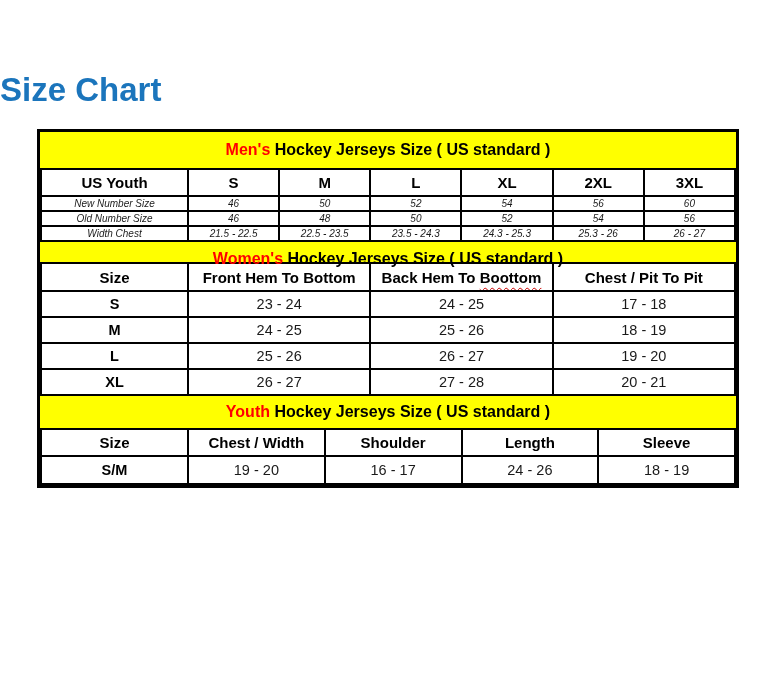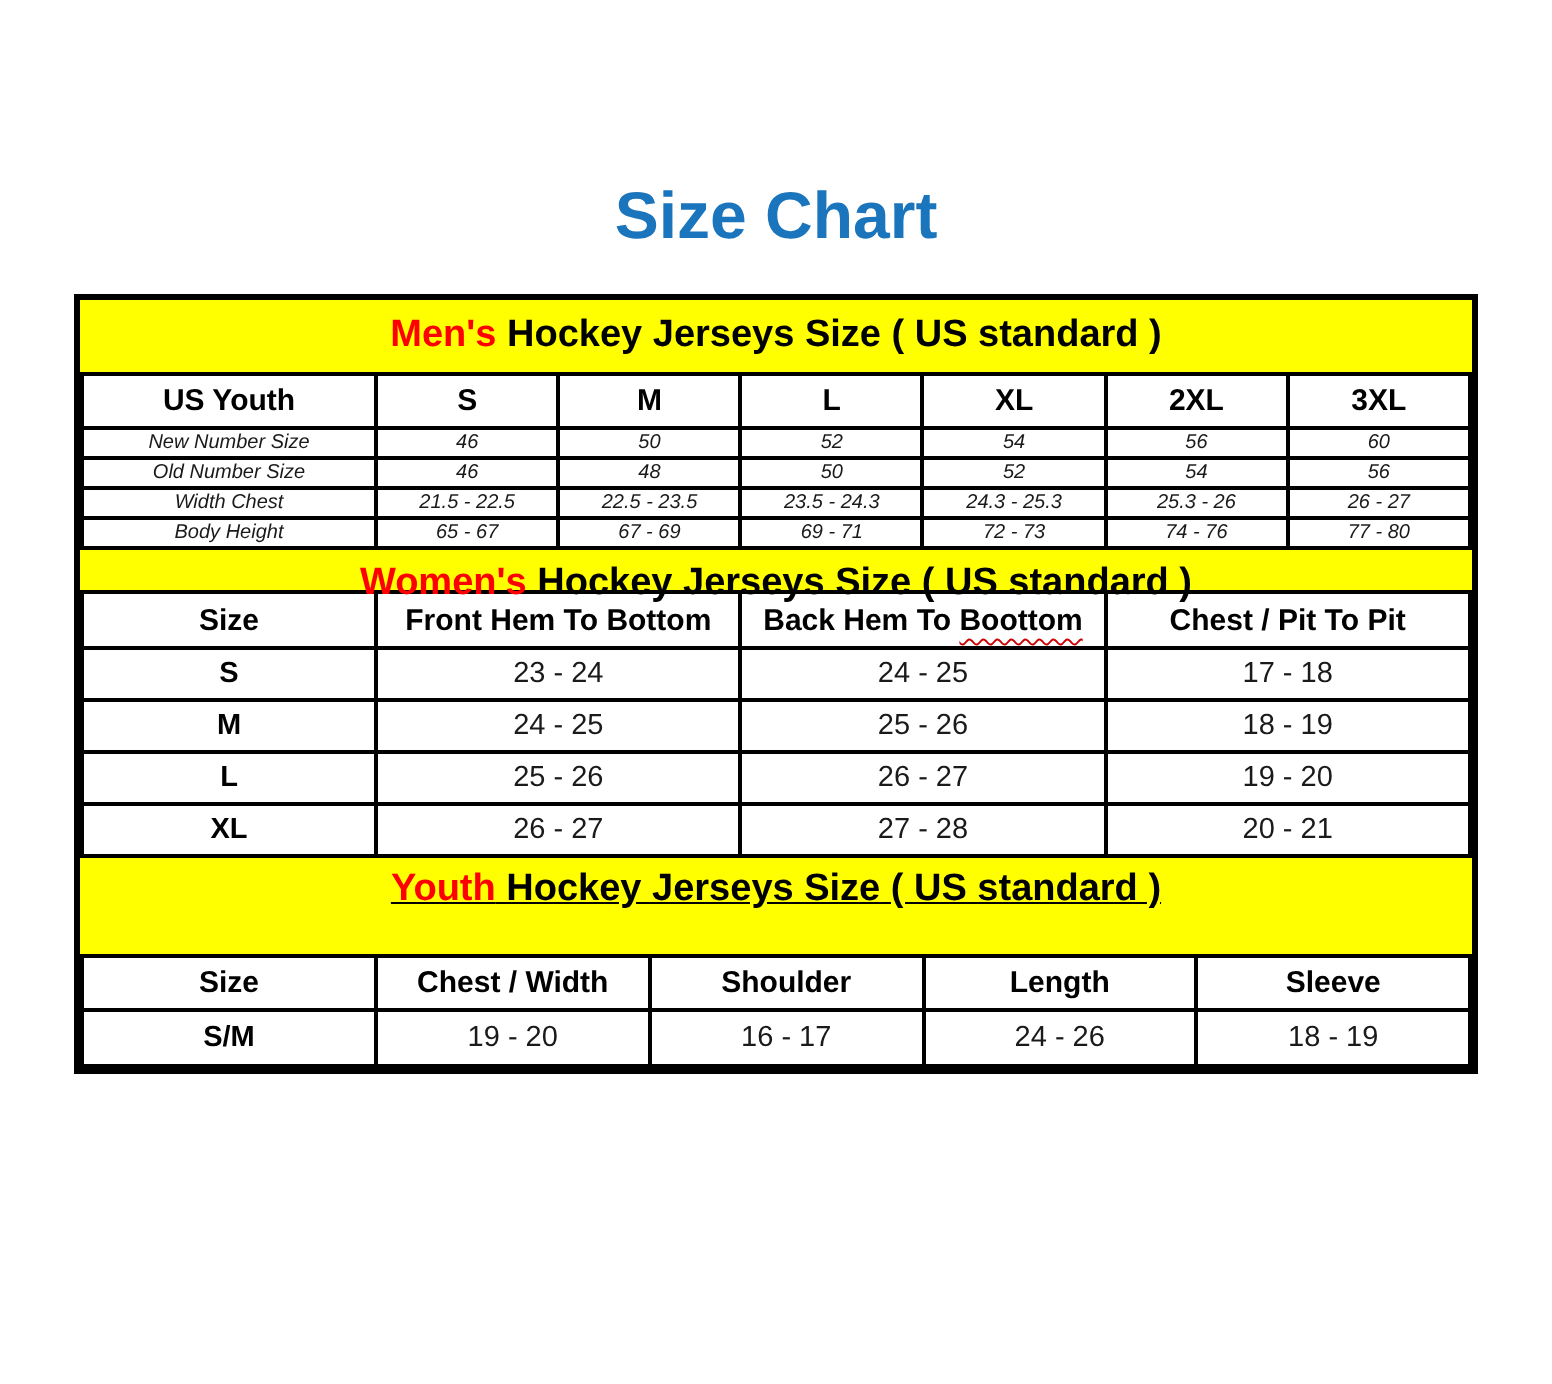--- a/index.html
+++ b/index.html
@@ -9,43 +9,42 @@
     --border-black:#000000;
   }
   *{margin:0;padding:0;box-sizing:border-box;}
   html,body{background:#ffffff;}
   body{
     width:776px;height:692px;overflow:hidden;
     font-family:"Liberation Sans", sans-serif;
     color:#1a1a1a;
   }
   .title{
-    padding-top:88px;
-    text-align:center;
+    padding-top:70px;
     font-size:33px;
     line-height:40px;
     font-weight:700;
     color:var(--title-blue);
     letter-spacing:0px;
   }
   .chart{
     margin:19px 0 0 37px;
     width:702px;
     border:3px solid var(--border-black);
   }
   .band{
     background:var(--band-yellow);
     text-align:center;
     font-weight:700;
-    font-size:19px;
+    font-size:16px;
     color:#000;
   }
   .band-men{height:36px;line-height:36px;}
   .band-women{height:20px;line-height:34px;}
-  .band-youth{height:48px;line-height:32px;text-decoration:underline;}
+  .band-youth{height:32px;line-height:32px;}
   .band .hl{color:var(--section-red);}
   table.tbl{
     width:100%;
     border-collapse:collapse;
     table-layout:fixed;
   }
   .tbl th,.tbl td{
     border:2px solid var(--border-black);
     text-align:center;
     vertical-align:middle;
@@ -126,29 +125,20 @@
           </tr>
           <tr>
             <td>Width Chest</td>
             <td>21.5 - 22.5</td>
             <td>22.5 - 23.5</td>
             <td>23.5 - 24.3</td>
             <td>24.3 - 25.3</td>
             <td>25.3 - 26</td>
             <td>26 - 27</td>
           </tr>
-          <tr>
-            <td>Body Height</td>
-            <td>65 - 67</td>
-            <td>67 - 69</td>
-            <td>69 - 71</td>
-            <td>72 - 73</td>
-            <td>74 - 76</td>
-            <td>77 - 80</td>
-          </tr>
         </tbody>
     </table>
 
     <div class="band band-women"><span class="hl">Women's</span><span> Hockey Jerseys Size ( US standard )</span></div>
 
     <table class="tbl tbl-women">
       <colgroup>
           <col class="c1">
           <col>
           <col>

